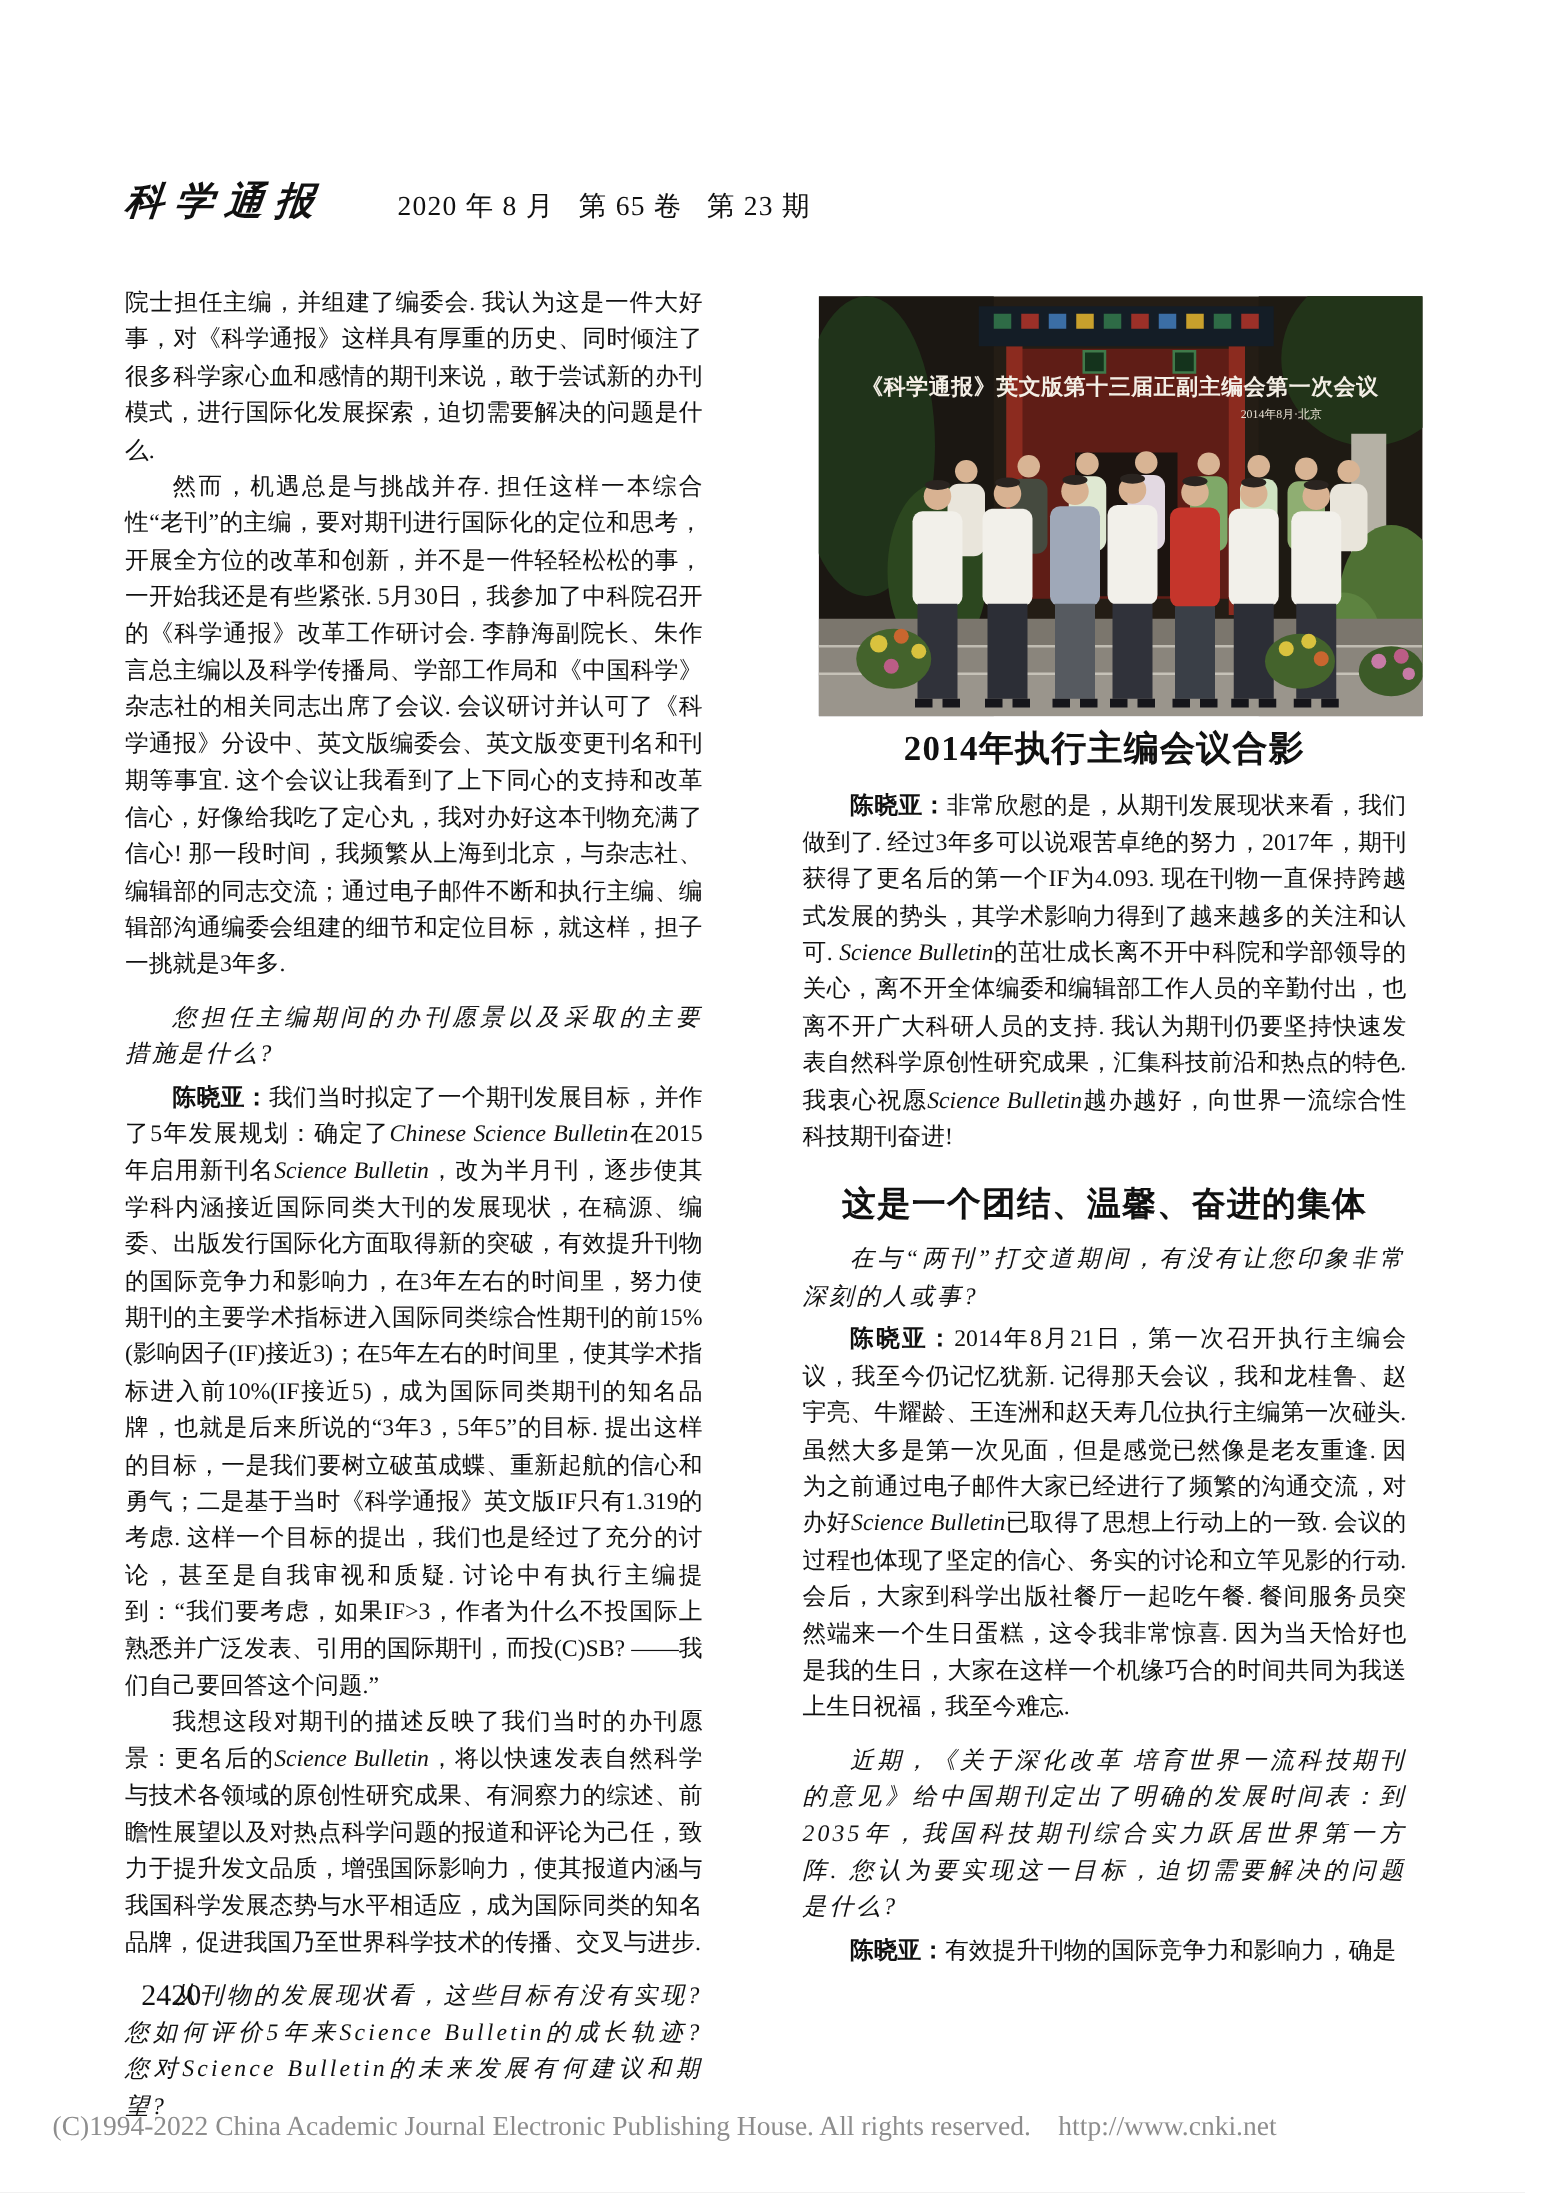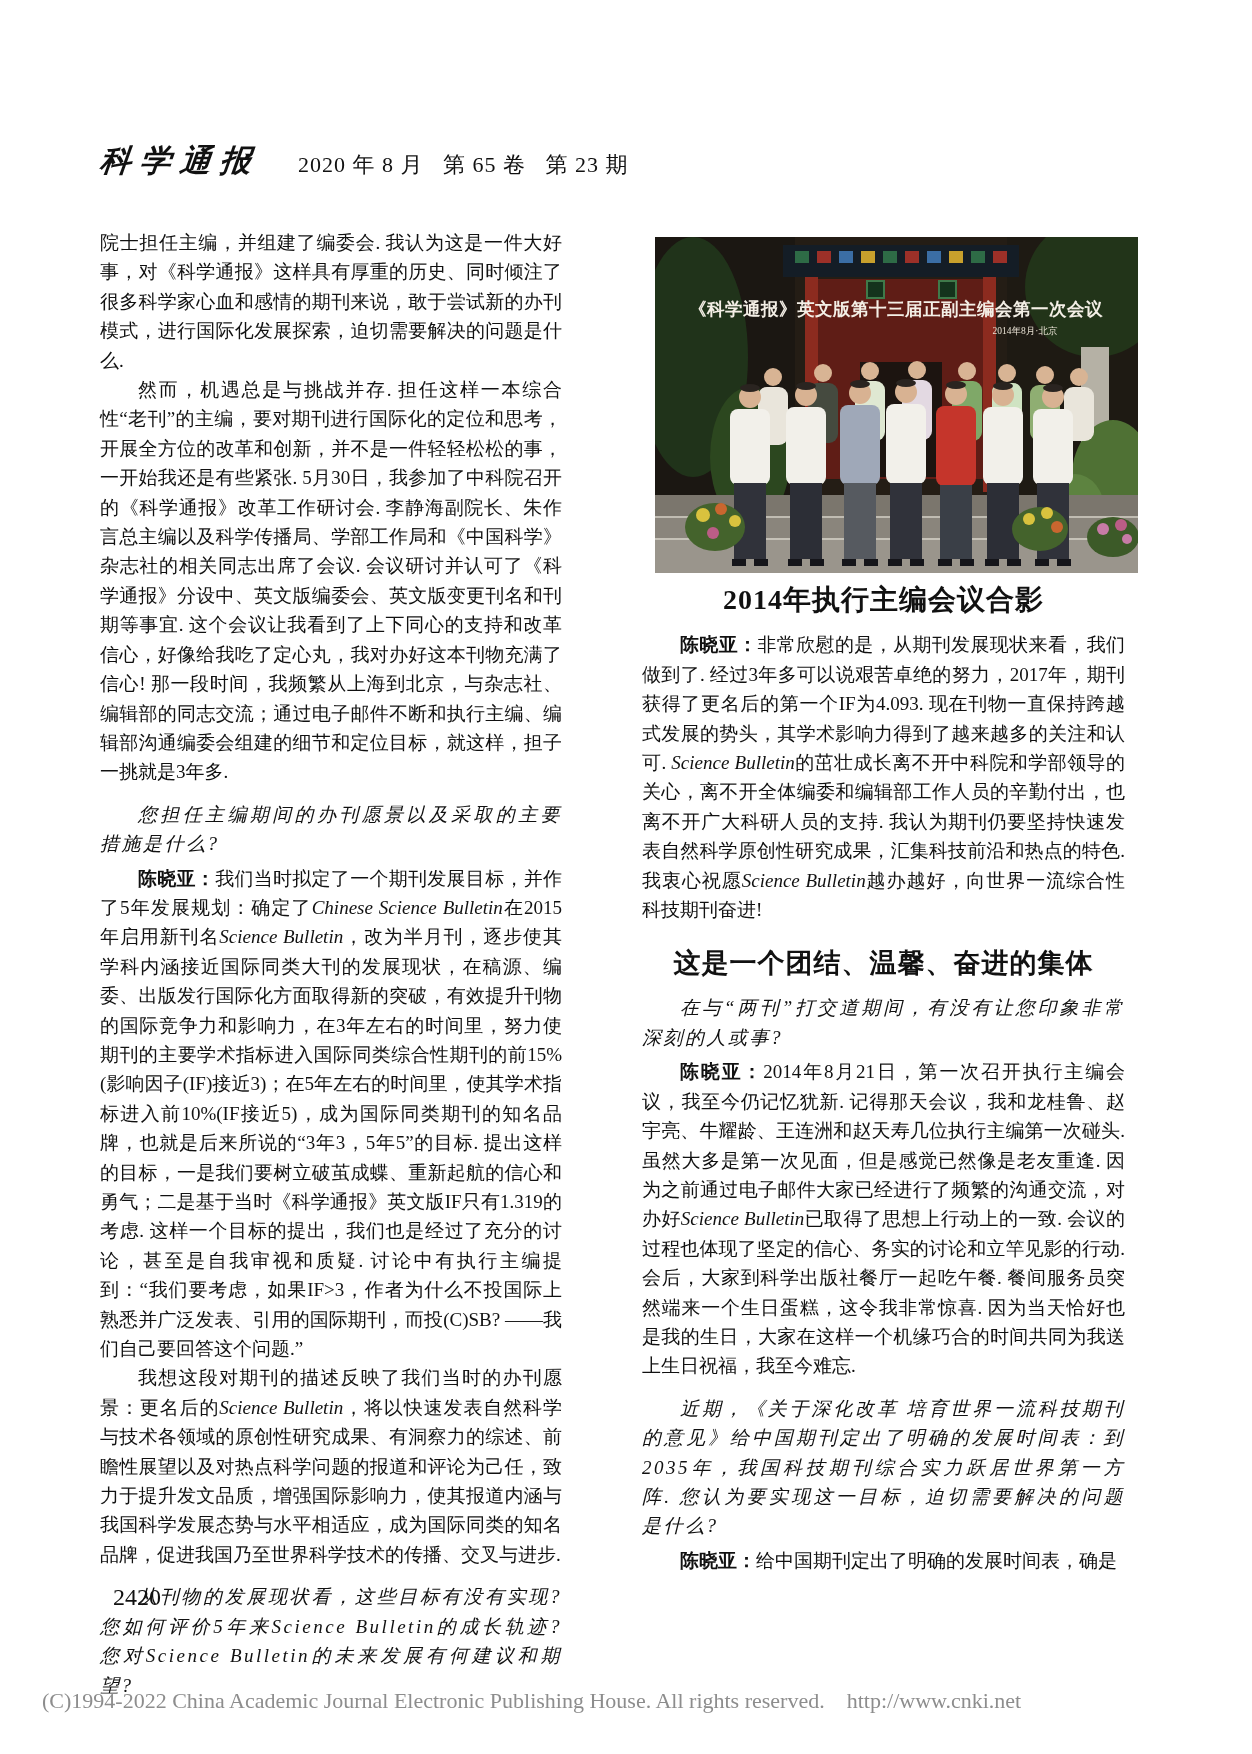--- a/index.html
+++ b/index.html
@@ -8,21 +8,21 @@
     margin:0 auto;overflow:hidden;
     font-family:"Liberation Serif","DejaVu Serif",serif;color:#111;
   }
   
   .hdr{position:absolute;top:136px;left:100px;width:1052px;height:46px;display:flex;align-items:flex-end;}
   .logo{
     font-family:"DejaVu Serif","Liberation Serif",serif;
     font-weight:bold;font-style:italic;font-size:31px;letter-spacing:9px;
     transform:skewX(-6deg);white-space:pre;
   }
-  .issue{font-size:22px;margin-left:38px;white-space:pre;letter-spacing:1px;padding-bottom:2px;text-align:right;}
+  .issue{font-size:22px;margin-left:58px;white-space:pre;letter-spacing:1px;padding-bottom:2px;text-align:right;}
   
   .col{position:absolute;text-align:justify;font-size:19px;line-height:29.4px;}
   .col.left{left:100px;top:228px;width:462px;}
   .col.right{left:642px;top:224px;width:483px;}
   p{margin:0;}
   .indent{text-indent:2em;}
   .question{
     font-style:italic;letter-spacing:2.5px;margin:13px 0 5px 0;
     font-family:"Liberation Serif","DejaVu Serif",serif;
   }
@@ -207,20 +207,20 @@
 
     <h2 class="sec-heading">这是一个团结、温馨、奋进的集体</h2>
 
     <p class="question indent enwrap">在与“两刊”打交道期间，有没有让您印象非常深刻的人或事?</p>
 
     <p class="indent"><span class="speaker">陈晓亚：</span><span class="enwrap">2014年8月21日，第一次召开执行主编会议，我至今仍记忆犹新. 记得那天会议，我和龙桂鲁、赵宇亮、牛耀龄、王连洲和赵天寿几位执行主编第一次碰头. 虽然大多是第一次见面，但是感觉已然像是老友重逢. 因为之前通过电子邮件大家已经进行了频繁的沟通交流，对办好<i class="en">Science Bulletin</i>已取得了思想上行动上的一致. 会议的过程也体现了坚定的信心、务实的讨论和立竿见影的行动. 会后，大家到科学出版社餐厅一起吃午餐. 餐间服务员突然端来一个生日蛋糕，这令我非常惊喜. 因为当天恰好也是我的生日，大家在这样一个机缘巧合的时间共同为我送上生日祝福，我至今难忘.</span></p>
 
 
     <p class="question indent enwrap">近期，《关于深化改革 培育世界一流科技期刊的意见》给中国期刊定出了明确的发展时间表：到2035年，我国科技期刊综合实力跃居世界第一方阵. 您认为要实现这一目标，迫切需要解决的问题是什么?</p>
 
-    <p class="indent"><span class="speaker">陈晓亚：</span><span class="enwrap">给中国期刊定出了明确的发展时间表，确是</span></p>
+    <p class="indent"><span class="speaker">陈晓亚：</span><span class="enwrap">有效提升刊物的国际竞争力和影响力，确是</span></p>
   </div>
 
   <div class="pagenum">2420</div>
 
   <div class="footer">(C)1994-2022 China Academic Journal Electronic Publishing House. All rights reserved.    http://www.cnki.net</div>
 
 </div>
 
 </body></html>

